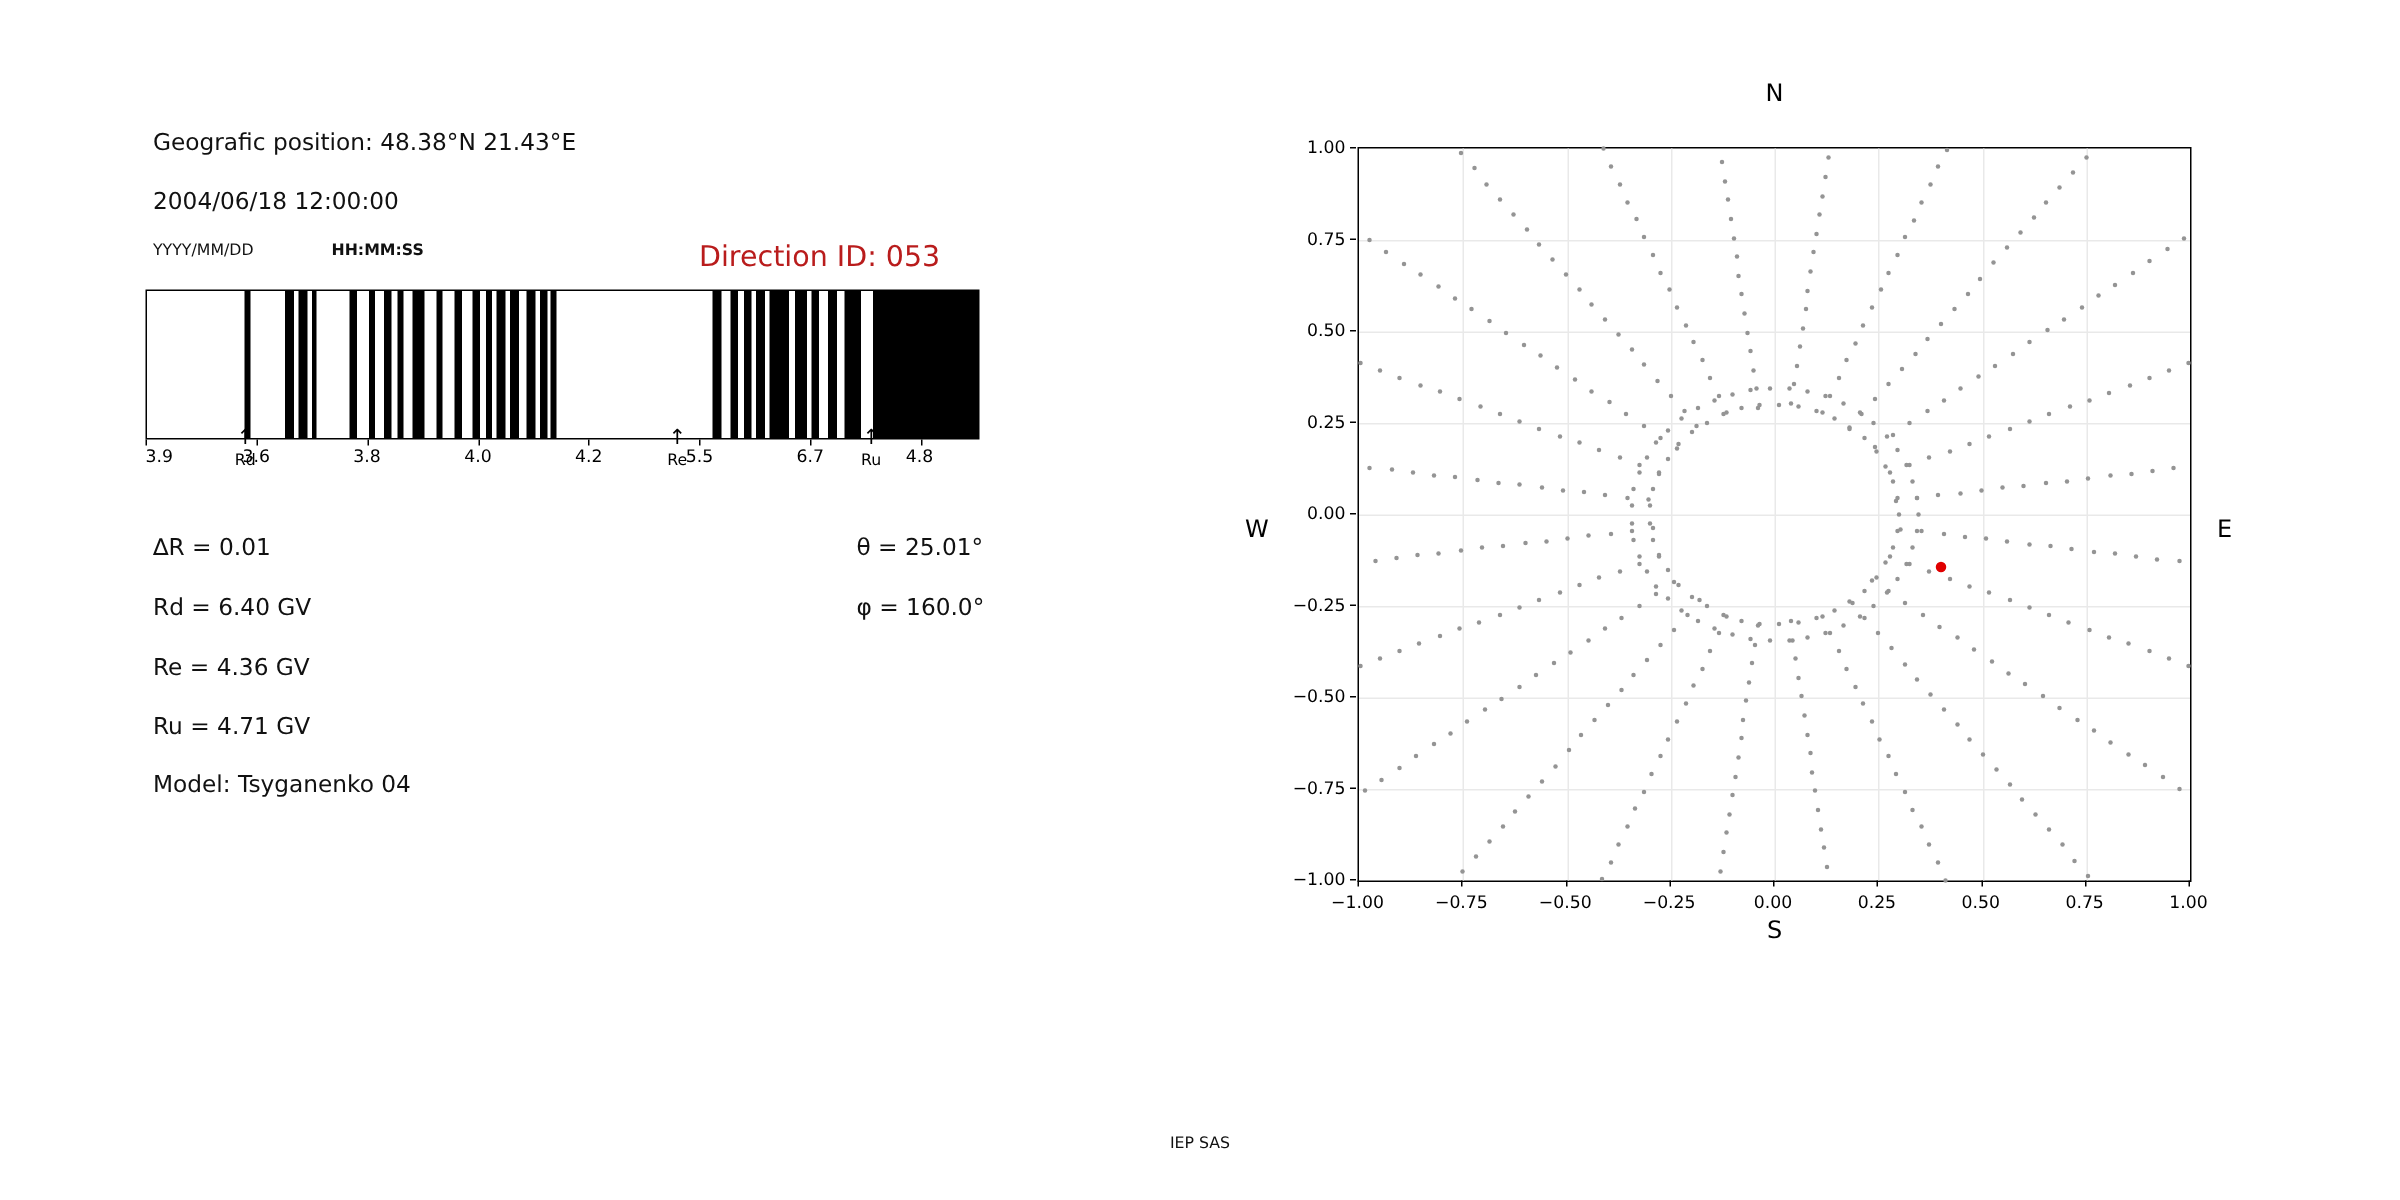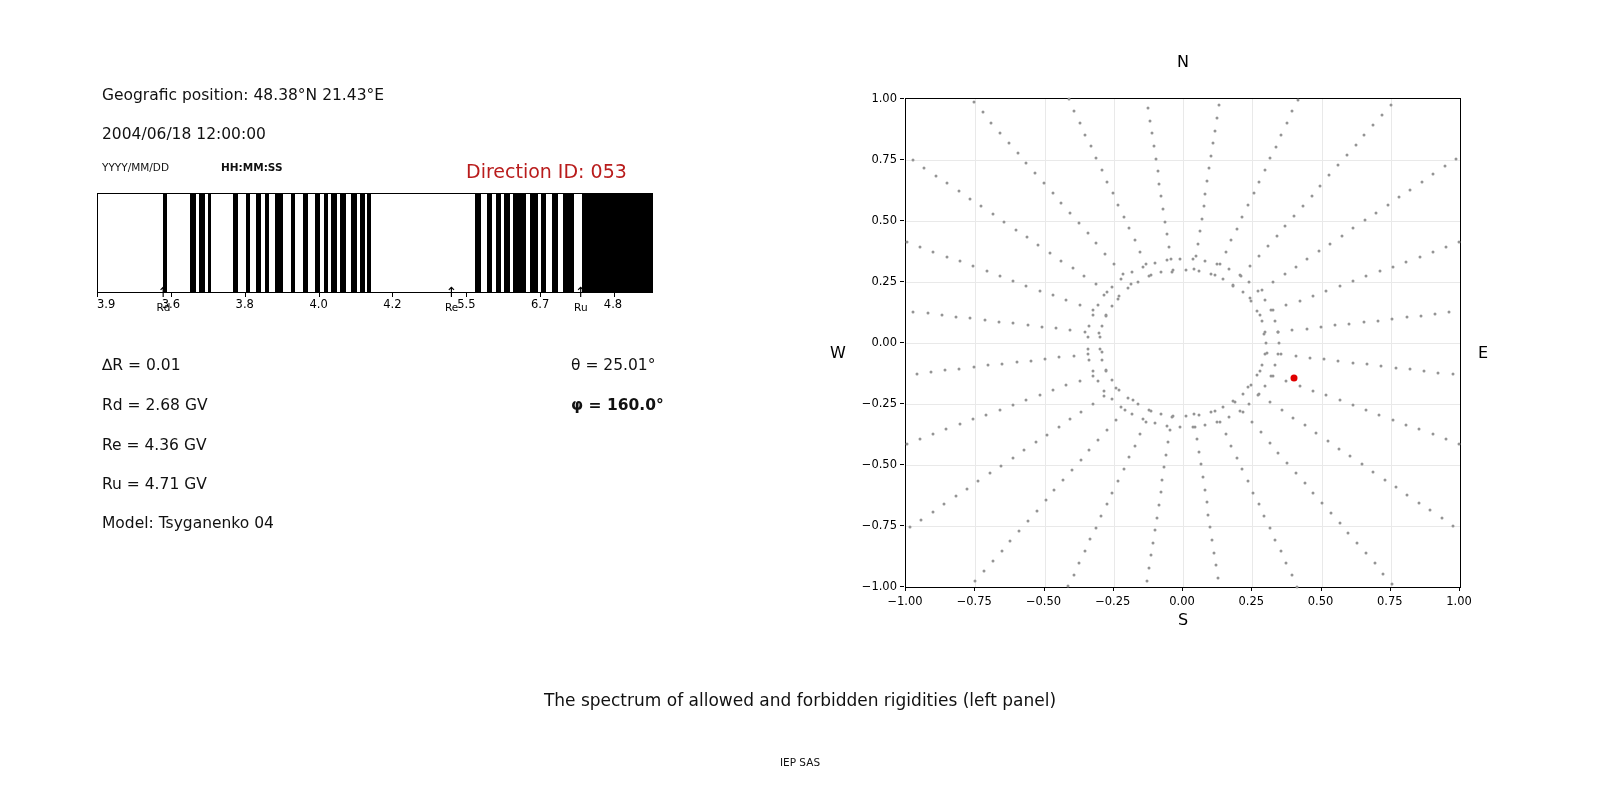--- a/index.html
+++ b/index.html
@@ -30,21 +30,21 @@
   .marker .mlabel{display:block;font-size:10.5px;color:#000;margin-top:4px;}
 
   
   .val{position:absolute;font-size:15.5px;color:#111;white-space:nowrap;}
   #v-dR{left:102px;top:356px;}
   #v-Rd{left:102px;top:396px;}
   #v-Re{left:102px;top:436px;}
   #v-Ru{left:102px;top:475px;}
   #v-model{left:102px;top:514px;}
   #v-theta{left:571px;top:356px;}
-  #v-phi{left:571px;top:396px;font-weight:bold;}
+  #v-phi{left:571px;top:396px;}
 
   
   #right-panel{position:absolute;left:820px;top:40px;width:760px;height:620px;}
   #polar-plot{position:absolute;left:85px;top:58px;width:556px;height:490px;border:1px solid #000;background:#fff;box-sizing:border-box;}
   .grid-v{position:absolute;top:0;bottom:0;width:1px;background:#e9e9e9;}
   .grid-h{position:absolute;left:0;right:0;height:1px;background:#e9e9e9;}
   .dot{position:absolute;width:3px;height:3px;background:#949494;border-radius:50%;transform:translate(-50%,-50%);}
   #red-point{position:absolute;width:7px;height:7px;background:#e00000;border-radius:50%;transform:translate(-50%,-50%);}
   .ax-tick-x{position:absolute;font-size:11.5px;color:#000;transform:translateX(-50%);white-space:nowrap;}
   .ax-tick-y{position:absolute;font-size:11.5px;color:#000;transform:translateY(-50%);text-align:right;white-space:nowrap;}
@@ -129,21 +129,21 @@
         <span class="arrow">↑</span>
         <span class="mlabel">Re</span>
       </div>
       <div class="marker" style="left: 580.827px; top: 287px;">
         <span class="arrow">↑</span>
         <span class="mlabel">Ru</span>
       </div>
     </div>
 
   <div class="val" id="v-dR">∆R = 0.01</div>
-  <div class="val" id="v-Rd">Rd = 2.68 GV</div>
+  <div class="val" id="v-Rd">Rd = 6.40 GV</div>
   <div class="val" id="v-Re">Re = 4.36 GV</div>
   <div class="val" id="v-Ru">Ru = 4.71 GV</div>
   <div class="val" id="v-model">Model: Tsyganenko 04</div>
   <div class="val" id="v-theta">θ = 25.01°</div>
   <div class="val" id="v-phi">φ = 160.0°</div>
 </div>
 
 <div id="right-panel">
   <div class="cardinal" id="card-N">N</div>
   <div class="cardinal" id="card-S">S</div>
@@ -680,15 +680,14 @@
       <div class="tick-mark-y" style="left: 80px; top: 180px;"></div>
       <div class="ax-tick-y" style="left: 33px; width: 44px; top: 180px;">0.50</div>
       <div class="tick-mark-y" style="left: 80px; top: 119px;"></div>
       <div class="ax-tick-y" style="left: 33px; width: 44px; top: 119px;">0.75</div>
       <div class="tick-mark-y" style="left: 80px; top: 58px;"></div>
       <div class="ax-tick-y" style="left: 33px; width: 44px; top: 58px;">1.00</div>
     </div>
 </div>
 
 <div id="caption">
-  <div class="cap-line">The spectrum of allowed and forbidden rigidities (left panel)</div>
 </div>
 <div id="footer">IEP SAS</div>
 
 </body></html>

